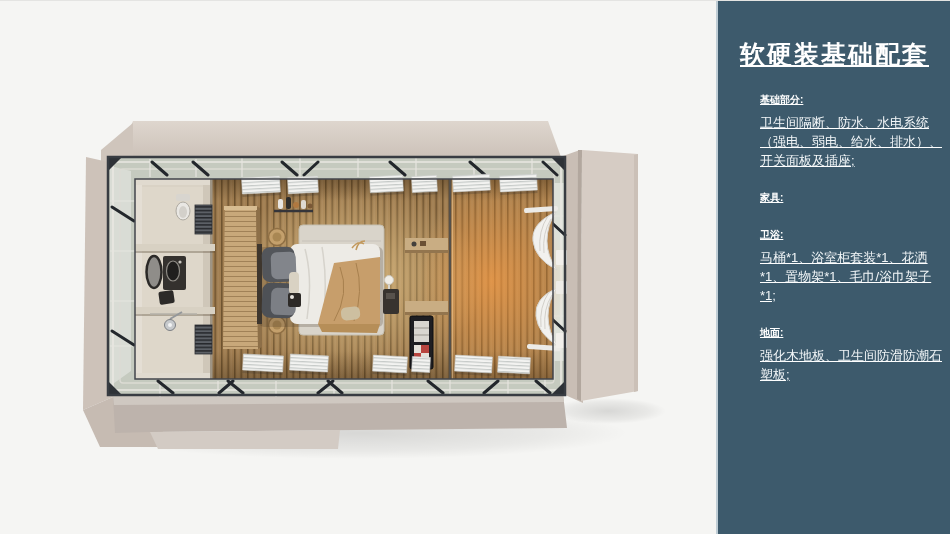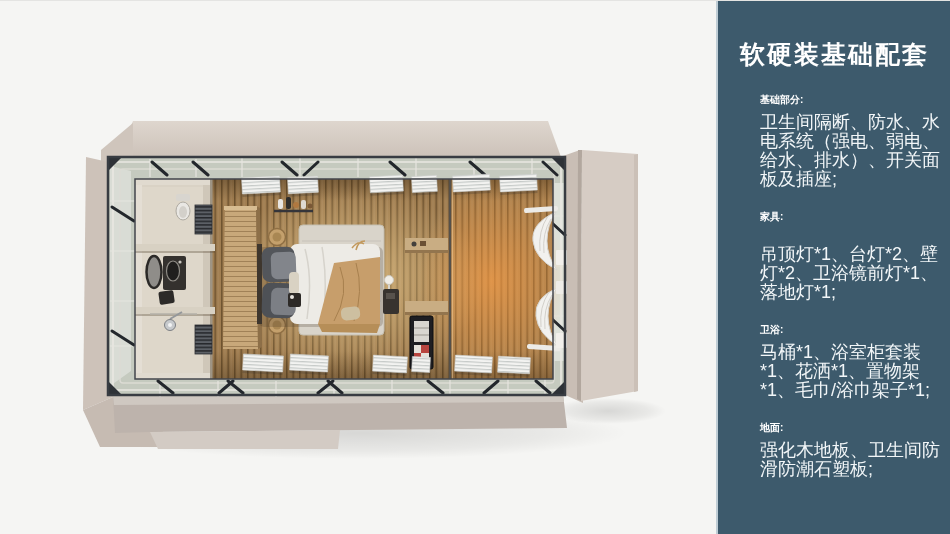--- a/index.html
+++ b/index.html
@@ -1,26 +1,26 @@
 <!DOCTYPE html>
 <html><head>
 <meta charset="utf-8">
 <style>
   html,body{margin:0;padding:0;background:#e9e9e9;}
   .stage{position:relative;width:950px;height:534px;background:#f5f5f3;overflow:hidden;
          font-family:"Liberation Sans",sans-serif;border-top:1px solid #e4e4e2;}
   .render-wrap{position:absolute;left:0;top:0;width:716px;height:534px;}
   .sidebar{position:absolute;right:0;top:0;width:234px;height:534px;background:#3d5a6c;
            border-left:2px solid #bfcdd5;box-sizing:border-box;color:#ffffff;
-           padding:38px 14px 2px 42px;}
+           padding:38px 14px 2px 42px;text-decoration:underline;}
   .sidebar h1{font-size:25px;font-weight:bold;letter-spacing:2px;line-height:30px;
               margin:0 0 22px -20px;white-space:nowrap;}
   .spec-section{margin:0 0 19px 0;}
   .spec-section h2{font-size:10px;font-weight:bold;margin:0 0 4px 0;line-height:18px;}
-  .spec-section p{font-size:18px;line-height:19px;margin:0;width:182px;color:#f2f6f8;}
+  .spec-section p{font-size:13px;line-height:19px;margin:0;width:182px;color:#f2f6f8;}
 </style>
 </head>
 <body>
 
 <div class="stage">
 
   <div class="render-wrap">
   <svg width="716" height="534" viewBox="0 0 716 534">
     <defs>
       <pattern id="wood" width="6.5" height="12" patternUnits="userSpaceOnUse">
@@ -302,21 +302,20 @@
     <section class="spec-section">
       <h2>基础部分:</h2>
       <p>卫生间隔断、防水、水电系统（强电、弱电、给水、排水）、开关面板及插座;</p>
     </section>
 
     <section class="spec-section">
       <h2>家具:</h2>
     </section>
 
     <section class="spec-section">
-      <p>吊顶灯*1、台灯*2、壁灯*2、卫浴镜前灯*1、落地灯*1;</p>
     </section>
 
     <section class="spec-section">
       <h2>卫浴:</h2>
       <p>马桶*1、浴室柜套装*1、花洒*1、置物架*1、毛巾/浴巾架子*1;</p>
     </section>
 
     <section class="spec-section">
       <h2>地面:</h2>
       <p>强化木地板、卫生间防滑防潮石塑板;</p>

